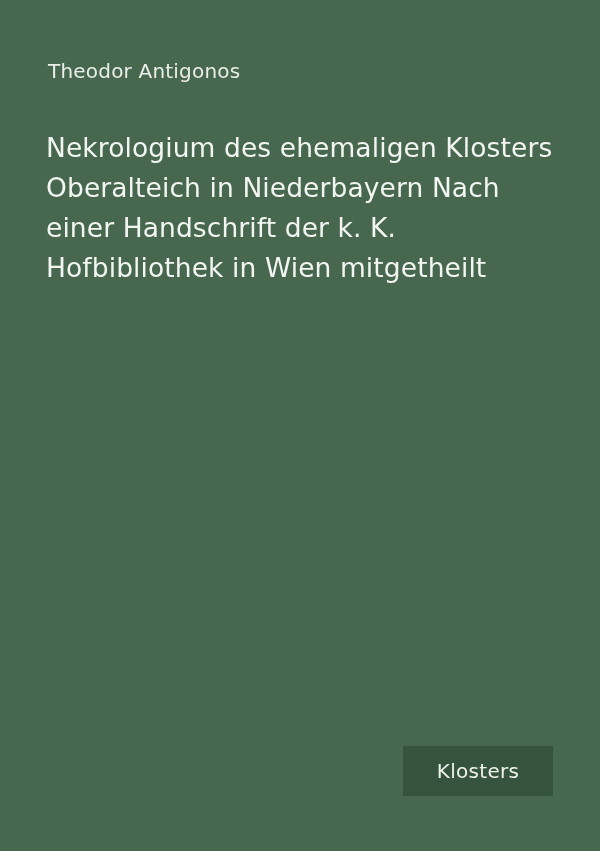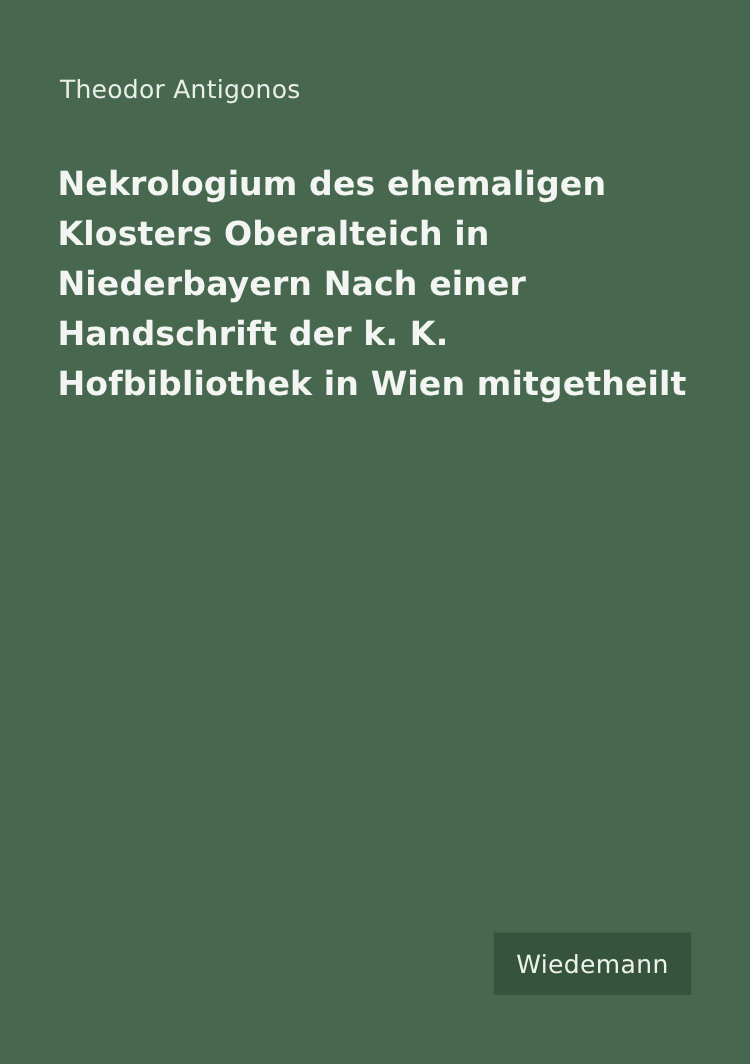--- a/index.html
+++ b/index.html
@@ -32,21 +32,21 @@
     font-weight: 400;
   }
   .title {
     position: absolute;
     left: 46px;
     top: 128px;
     width: 520px;
     font-size: 26.5px;
     line-height: 40px;
     color: #f2f5f1;
-    font-weight: 700;
+    font-weight: 400;
     letter-spacing: 0.1px;
   }
   .publisher-badge {
     position: absolute;
     right: 47px;
     bottom: 55px;
     min-width: 150px;
     height: 50px;
     background: #35533d;
     display: flex;
@@ -64,16 +64,16 @@
 </head>
 <body>
 
 <div class="book-cover">
 
   <div class="author">Theodor Antigonos</div>
 
   <div class="title">Nekrologium des ehemaligen Klosters Oberalteich in Niederbayern Nach einer Handschrift der k. K. Hofbibliothek in Wien mitgetheilt</div>
 
   <div class="publisher-badge">
-    <span>Wiedemann</span>
+    <span>Klosters</span>
   </div>
 
 </div>
 
 </body></html>

